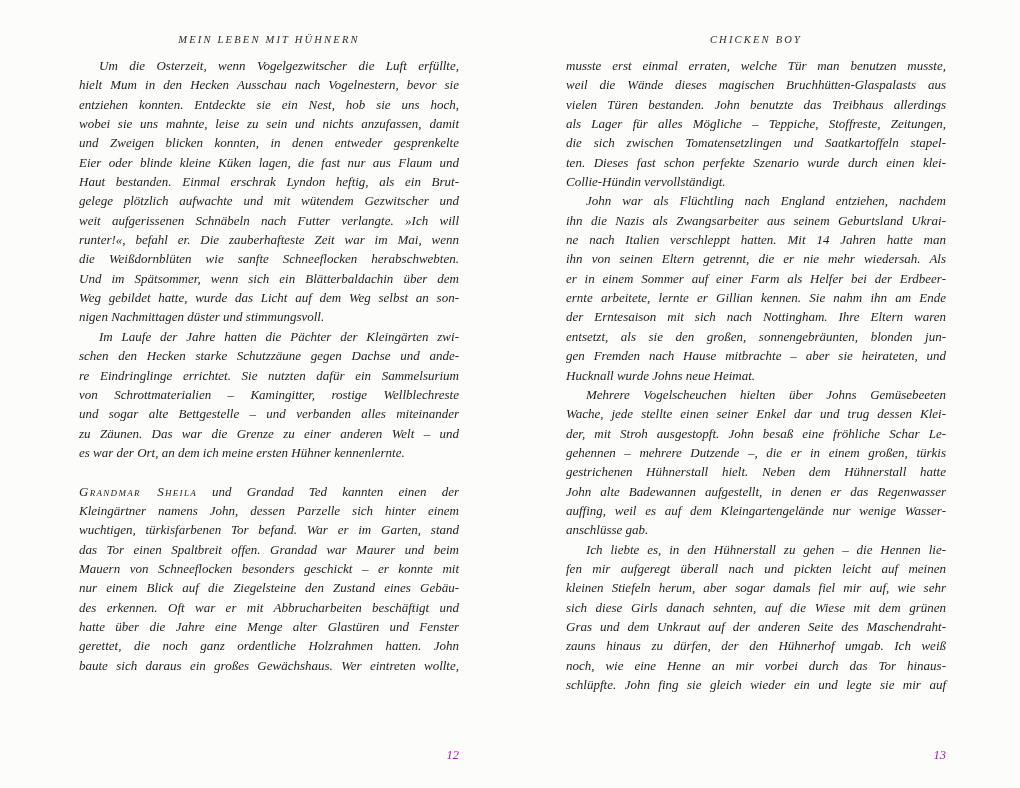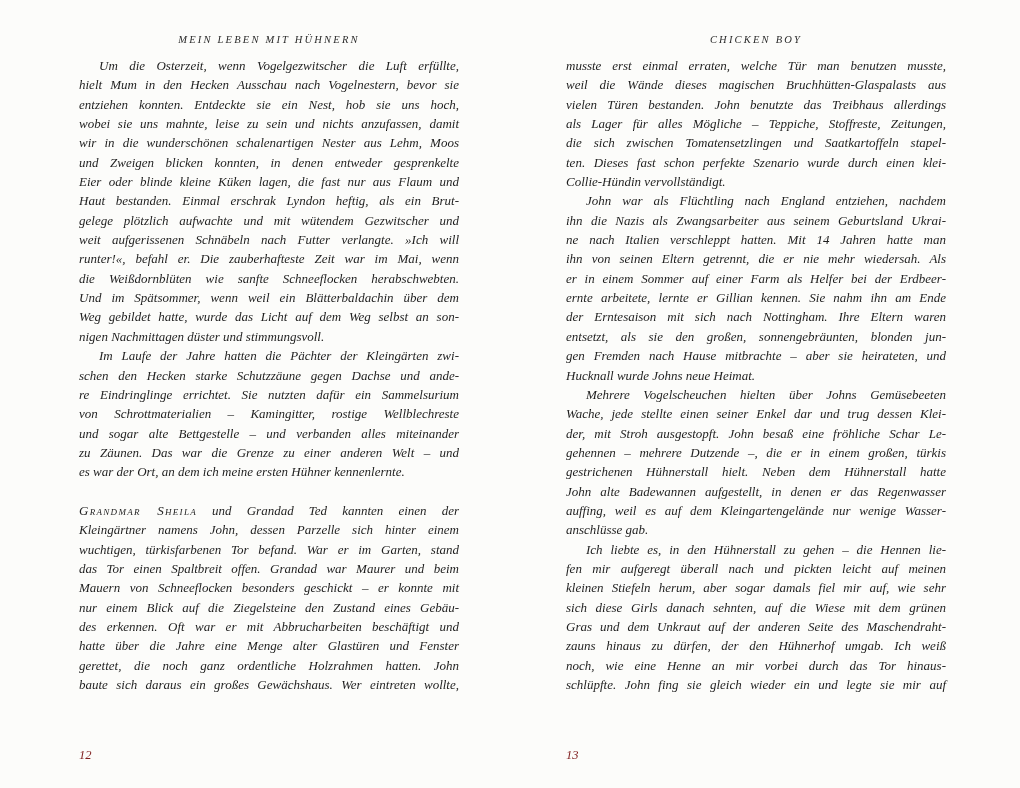--- a/index.html
+++ b/index.html
@@ -45,45 +45,44 @@
   .line.indent { text-indent: 20px; }
   .para.section-break { margin-top: 19.35px; }
   .smallcaps {
     font-variant: small-caps;
     letter-spacing: 1.3px;
   }
   .folio {
     position: absolute;
     top: 748px;
     width: 100%;
-    text-align: left;
+    text-align: right;
     font-size: 12.5px;
-    color: #7f1d1d;
+    color: #a21caf;
   }
 </style>
 </head>
 <body>
 
 <div class="page left">
   <div class="running-head">MEIN LEBEN MIT HÜHNERN</div>
   <div class="text-block">
       <div class="para">
         <div class="line indent">Um die Osterzeit, wenn Vogelgezwitscher die Luft erfüllte,</div>
         <div class="line">hielt Mum in den Hecken Ausschau nach Vogelnestern, bevor sie</div>
         <div class="line">entziehen konnten. Entdeckte sie ein Nest, hob sie uns hoch,</div>
         <div class="line">wobei sie uns mahnte, leise zu sein und nichts anzufassen, damit</div>
-        <div class="line">wir in die wunderschönen schalenartigen Nester aus Lehm, Moos</div>
         <div class="line">und Zweigen blicken konnten, in denen entweder gesprenkelte</div>
         <div class="line">Eier oder blinde kleine Küken lagen, die fast nur aus Flaum und</div>
         <div class="line">Haut bestanden. Einmal erschrak Lyndon heftig, als ein Brut-</div>
         <div class="line">gelege plötzlich aufwachte und mit wütendem Gezwitscher und</div>
         <div class="line">weit aufgerissenen Schnäbeln nach Futter verlangte. »Ich will</div>
         <div class="line">runter!«, befahl er. Die zauberhafteste Zeit war im Mai, wenn</div>
         <div class="line">die Weißdornblüten wie sanfte Schneeflocken herabschwebten.</div>
-        <div class="line">Und im Spätsommer, wenn weil ein Blätterbaldachin über dem</div>
+        <div class="line">Und im Spätsommer, wenn sich ein Blätterbaldachin über dem</div>
         <div class="line">Weg gebildet hatte, wurde das Licht auf dem Weg selbst an son-</div>
         <div class="line">nigen Nachmittagen düster und stimmungsvoll.</div>
       </div>
       <div class="para">
         <div class="line indent">Im Laufe der Jahre hatten die Pächter der Kleingärten zwi-</div>
         <div class="line">schen den Hecken starke Schutzzäune gegen Dachse und ande-</div>
         <div class="line">re Eindringlinge errichtet. Sie nutzten dafür ein Sammelsurium</div>
         <div class="line">von Schrottmaterialien – Kamingitter, rostige Wellblechreste</div>
         <div class="line">und sogar alte Bettgestelle – und verbanden alles miteinander</div>
         <div class="line">zu Zäunen. Das war die Grenze zu einer anderen Welt – und</div>

